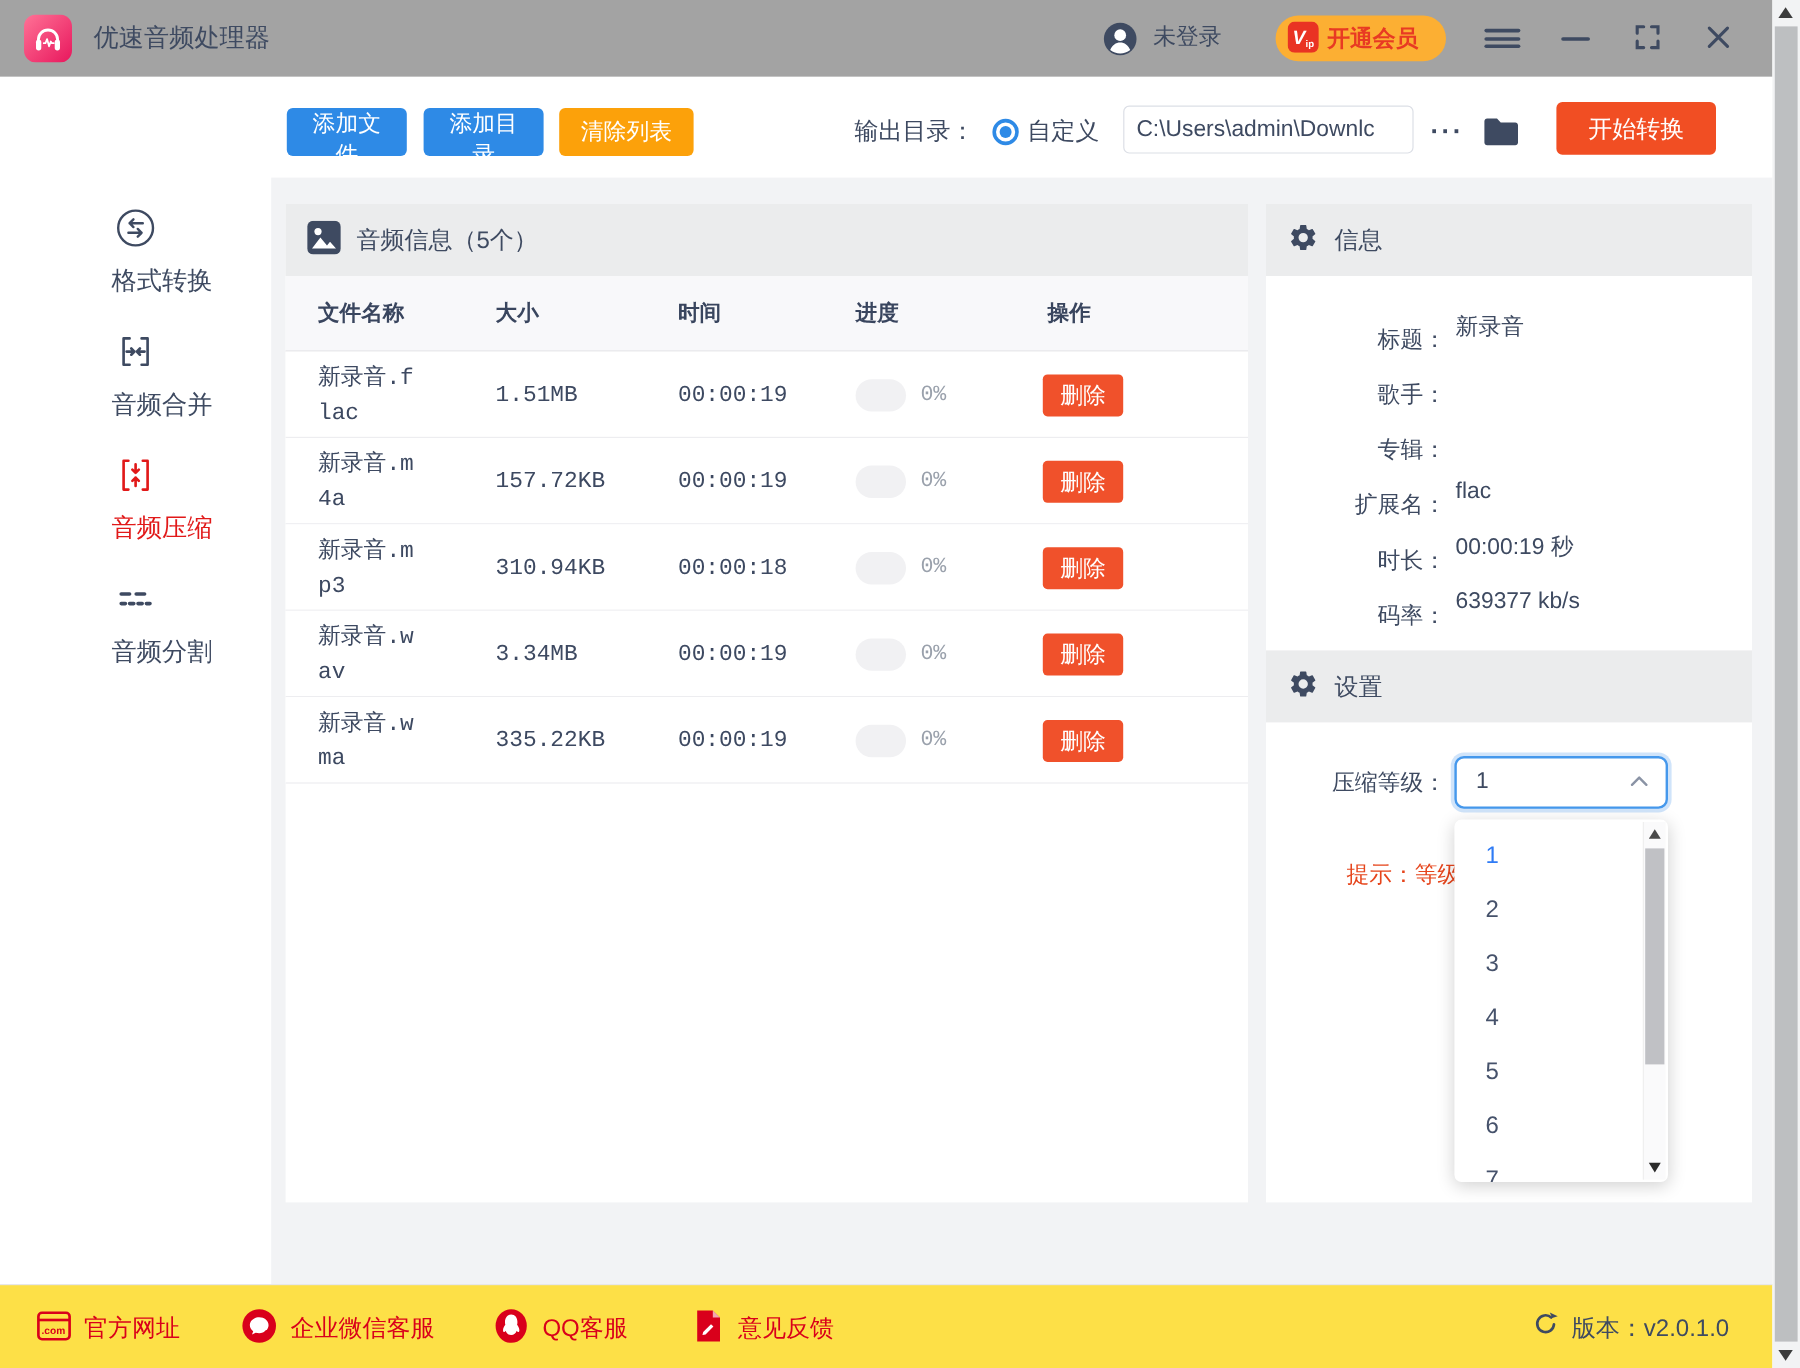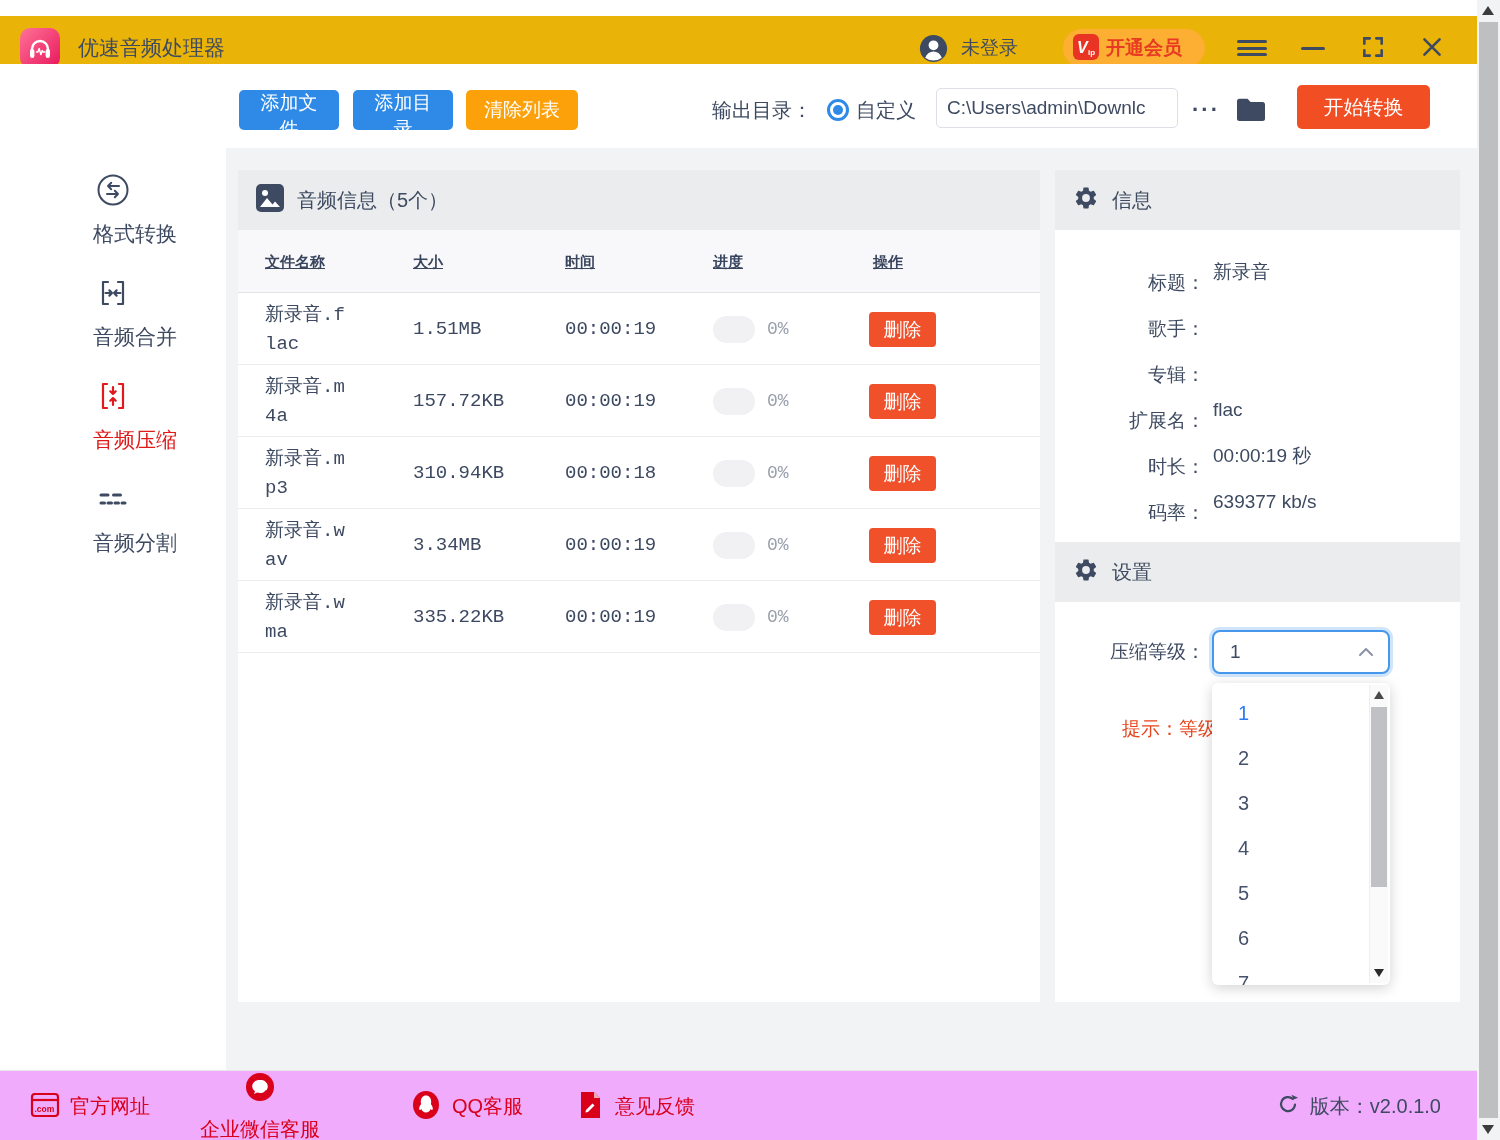--- a/index.html
+++ b/index.html
@@ -1,21 +1,21 @@
 <!DOCTYPE html>
 <html><head>
 <meta charset="utf-8">
 <style>
   * { margin:0; padding:0; box-sizing:border-box; }
   html,body { width:1500px; height:1140px; overflow:hidden; }
   body { font-family:"Liberation Sans","DejaVu Sans",sans-serif; color:#3E4A61; background:#fff; }
   .app { position:relative; width:1500px; height:1140px; overflow:hidden; }
 
   
-  .titlebar { position:absolute; left:0; top:16px; width:1477px; height:64px; background:#eab308; }
+  .titlebar { position:absolute; left:0; top:0; width:1477px; height:64px; background:#a3a3a3; }
   .logo { position:absolute; left:20px; top:12px; width:40px; height:40px; }
   .app-title { position:absolute; left:78px; top:0; height:64px; line-height:64px; font-size:21px; color:#3E4A61; }
   .avatar { position:absolute; left:919px; top:18px; width:29px; height:29px; }
   .login-status { position:absolute; left:961px; top:0; height:64px; line-height:64px; font-size:19px; color:#3E4A61; }
   .vip-pill { position:absolute; left:1063px; top:13px; width:142px; height:38px; background:#FCAF33; border:none; border-radius:19px; display:flex; align-items:center; gap:7px; padding:0 12px 0 10px; cursor:pointer; }
   .vip-pill .vip-text { font-size:19px; color:#E83A23; font-weight:bold; }
   .win-btn { position:absolute; top:0; height:64px; display:flex; align-items:center; justify-content:center; width:40px; background:none; border:none; cursor:pointer; }
   .hamburger div { width:30px; height:3px; background:#3E4A61; border-radius:2px; margin:3.5px 0; }
   .btn-min { left:1293px; } .btn-ham { left:1232px; } .btn-max { left:1353px; } .btn-close { left:1412px; }
   .minline { width:24px; height:3px; background:#3E4A61; border-radius:2px; }
@@ -47,21 +47,21 @@
   .b-start { left:1071px; top:21px; width:133px; height:44px; background:#F14E23; font-size:20px; border-radius:5px; }
 
   
   .panel { position:absolute; top:170px; background:#fff; }
   .table-panel { left:238px; width:802px; height:832px; }
   .right-panel { left:1055px; width:405px; height:832px; }
   .panel-header { height:60px; background:#EBECED; display:flex; align-items:center; padding-left:18px; gap:13px; }
   .panel-header .ph-title { font-size:20px; color:#3E4A61; }
 
   .thead { position:relative; height:63px; background:#F8F8FA; border-bottom:1px solid #E3E3E7; }
-  .thead span { position:absolute; top:0; height:63px; line-height:63px; font-size:15px; font-weight:bold; color:#39455E;text-decoration:underline; }
+  .thead span { position:absolute; top:0; height:63px; line-height:63px; font-size:18px; font-weight:bold; color:#39455E; }
   .col-name { left:27px; } .col-size { left:175px; } .col-time { left:327px; } .col-prog { left:475px; } .col-act { left:635px; }
 
   .trow { position:relative; height:72px; border-bottom:1px solid #EDEDF0; background:#fff;font-family:Liberation Mono, monospace; }
   .trow .cell { position:absolute; font-size:19px; color:#3D4961; }
   .c-name { left:27px; top:8px; width:82px; line-height:29px; word-break:break-all; }
   .c-size { left:175px; top:0; height:72px; line-height:72px; }
   .c-time { left:327px; top:0; height:72px; line-height:72px; }
   .c-prog { left:475px; top:0; height:72px; display:flex; align-items:center; gap:12px; }
   .prog-pill { width:42px; height:27px; border-radius:14px; background:#F1F1F3; }
   .prog-text { font-size:18px; color:#9AA1AC; }
@@ -83,24 +83,24 @@
   .dropdown { position:absolute; left:157px; top:513px; width:178px; height:302px; background:#fff; border-radius:6px; box-shadow:0 3px 14px rgba(0,0,0,.18); overflow:hidden; z-index:5; }
   .dd-list { position:absolute; left:0; top:8px; width:156px; }
   .dd-item { height:45px; line-height:45px; padding-left:26px; font-size:20px; color:#46526B; cursor:pointer; }
   .dd-item.selected { color:#2F7BF5; }
   .dd-scroll { position:absolute; right:2px; top:2px; width:19px; height:298px; background:#FAFAFB; border-left:1px solid #EFEFEF; }
   .dd-up { position:absolute; top:6px; left:4px; width:0; height:0; border-left:5.5px solid transparent; border-right:5.5px solid transparent; border-bottom:8px solid #4A4A4A; cursor:pointer; }
   .dd-down { position:absolute; bottom:6px; left:4px; width:0; height:0; border-left:5.5px solid transparent; border-right:5.5px solid transparent; border-top:8px solid #2b2b2b; cursor:pointer; }
   .dd-thumb { position:absolute; top:22px; left:1px; width:16px; height:180px; background:#C0C1C5; cursor:pointer; }
 
   
-  .footer { position:absolute; left:0; top:1070px; width:1477px; height:70px; background:#f0abfc; border-top:1px solid #E7E7E9;padding-left:35px; }
+  .footer { position:absolute; left:0; top:1070px; width:1477px; height:70px; background:#fde047; border-top:1px solid #E7E7E9;padding-left:35px; }
   .flink { position:absolute; top:0; height:70px; display:flex; align-items:center; gap:10px; background:none; border:none; cursor:pointer; font-family:inherit; }
   .flink .ftext { font-size:20px; color:#D9001B; }
-  .fl-1 { left:30px; } .fl-2 { left:200px;flex-direction:column; } .fl-3 { left:410px; } .fl-4 { left:575px;align-items:center; }
+  .fl-1 { left:30px; } .fl-2 { left:200px; } .fl-3 { left:410px; } .fl-4 { left:575px;align-items:center; }
   .version { position:absolute; right:36px; top:0; height:70px; display:flex; align-items:center; gap:10px; font-size:20px; color:#3E4A61; }
 
   
   .win-scroll { position:absolute; right:0; top:0; width:23px; height:1140px; background:#F2F3F4; }
   .ws-up { position:absolute; top:6px; left:5px; width:0; height:0; border-left:6.5px solid transparent; border-right:6.5px solid transparent; border-bottom:9px solid #3C3C3C; cursor:pointer; }
   .ws-down { position:absolute; bottom:6px; left:5px; width:0; height:0; border-left:6.5px solid transparent; border-right:6.5px solid transparent; border-top:9px solid #3C3C3C; cursor:pointer; }
   .ws-thumb { position:absolute; top:22px; left:2px; width:19px; height:1096px; background:#BDBFC1; cursor:pointer; }
 </style>
 </head>
 <body>

